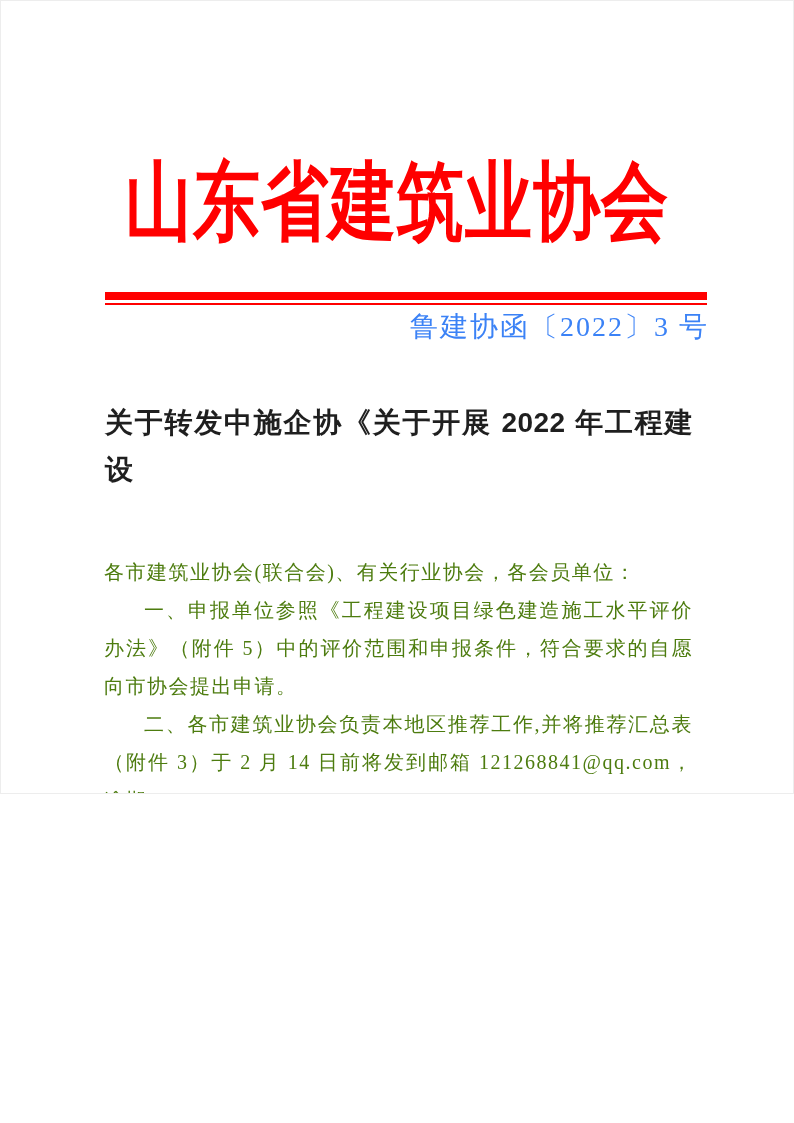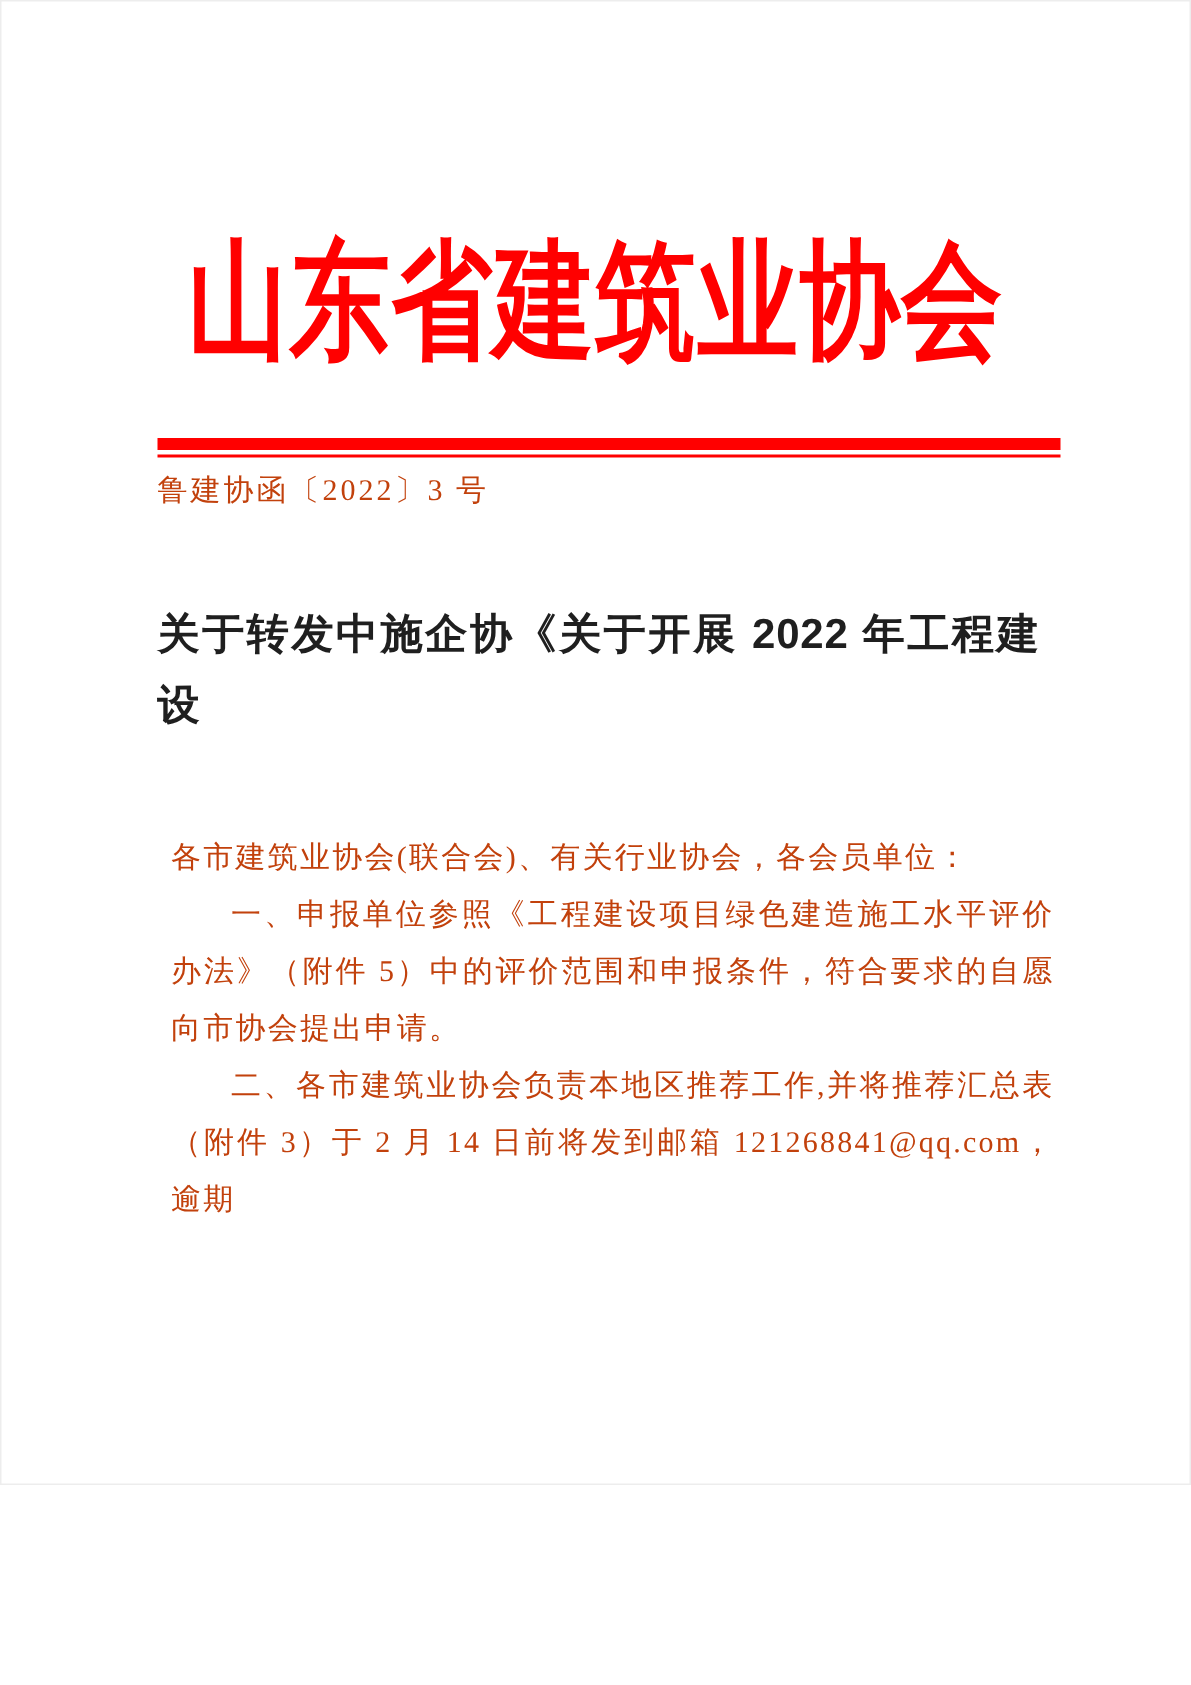--- a/index.html
+++ b/index.html
@@ -5,21 +5,21 @@
   * { box-sizing: border-box; }
   html, body {
     margin: 0;
     padding: 0;
     background: #ffffff;
     font-family: "Liberation Serif", serif;
   }
   .page {
     position: relative;
     width: 794px;
-    height: 990px;
+    height: 794px;
     margin: 0 auto;
     background: #ffffff;
     border: 1px solid #ededed;
     overflow: hidden;
     color: #262626;
   }
   
   .letterhead {
     position: absolute;
     top: 146px;
@@ -44,24 +44,25 @@
     width: 602px;
   }
   .rule-thick { height: 8px; background: #ff0000; }
   .rule-thin  { height: 2px; background: #ff0000; margin-top: 3px; }
   
   .doc-number {
     position: absolute;
     top: 311px;
     left: 104px;
     width: 604px;
-    font-size: 20px;
+    text-align: right;
+    font-size: 28px;
     line-height: 30px;
     letter-spacing: 2px;
-    color: #c2410c;
+    color: #3b82f6;
     white-space: nowrap;
   }
   
   .doc-title {
     position: absolute;
     top: 398px;
     left: 104px;
     width: 588px;
     margin: 0;
     font-family: "Liberation Sans", sans-serif;
@@ -73,26 +74,26 @@
   }
   .doc-title .title-line {
     display: block;
     text-align: justify;
     text-align-last: justify;
   }
   
   .doc-body {
     position: absolute;
     top: 552px;
-    left: 113px;
+    left: 103px;
     width: 589px;
     font-size: 20px;
     line-height: 38px;
     letter-spacing: 1.5px;
-    color: #c2410c;
+    color: #4d7c0f;
     text-align: justify;
   }
   .doc-body p { margin: 0; }
   .doc-body p.indent { text-indent: 2em; }
   
   .page-footer {
     position: absolute;
     top: 1036px;
     left: 0;
     right: 0;

